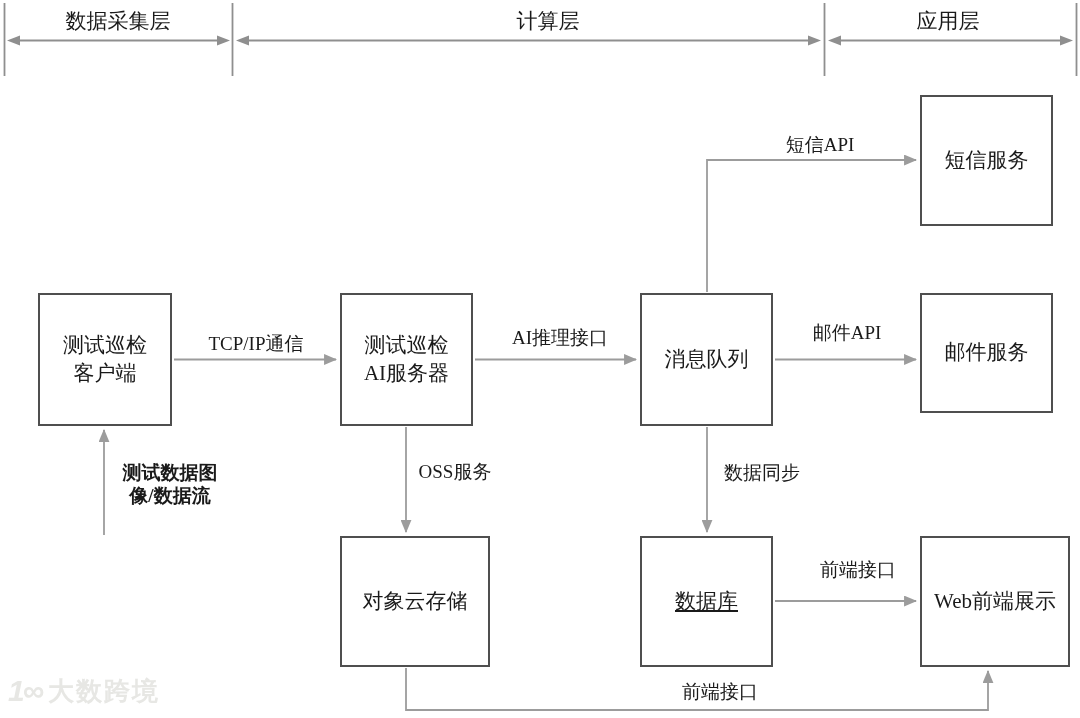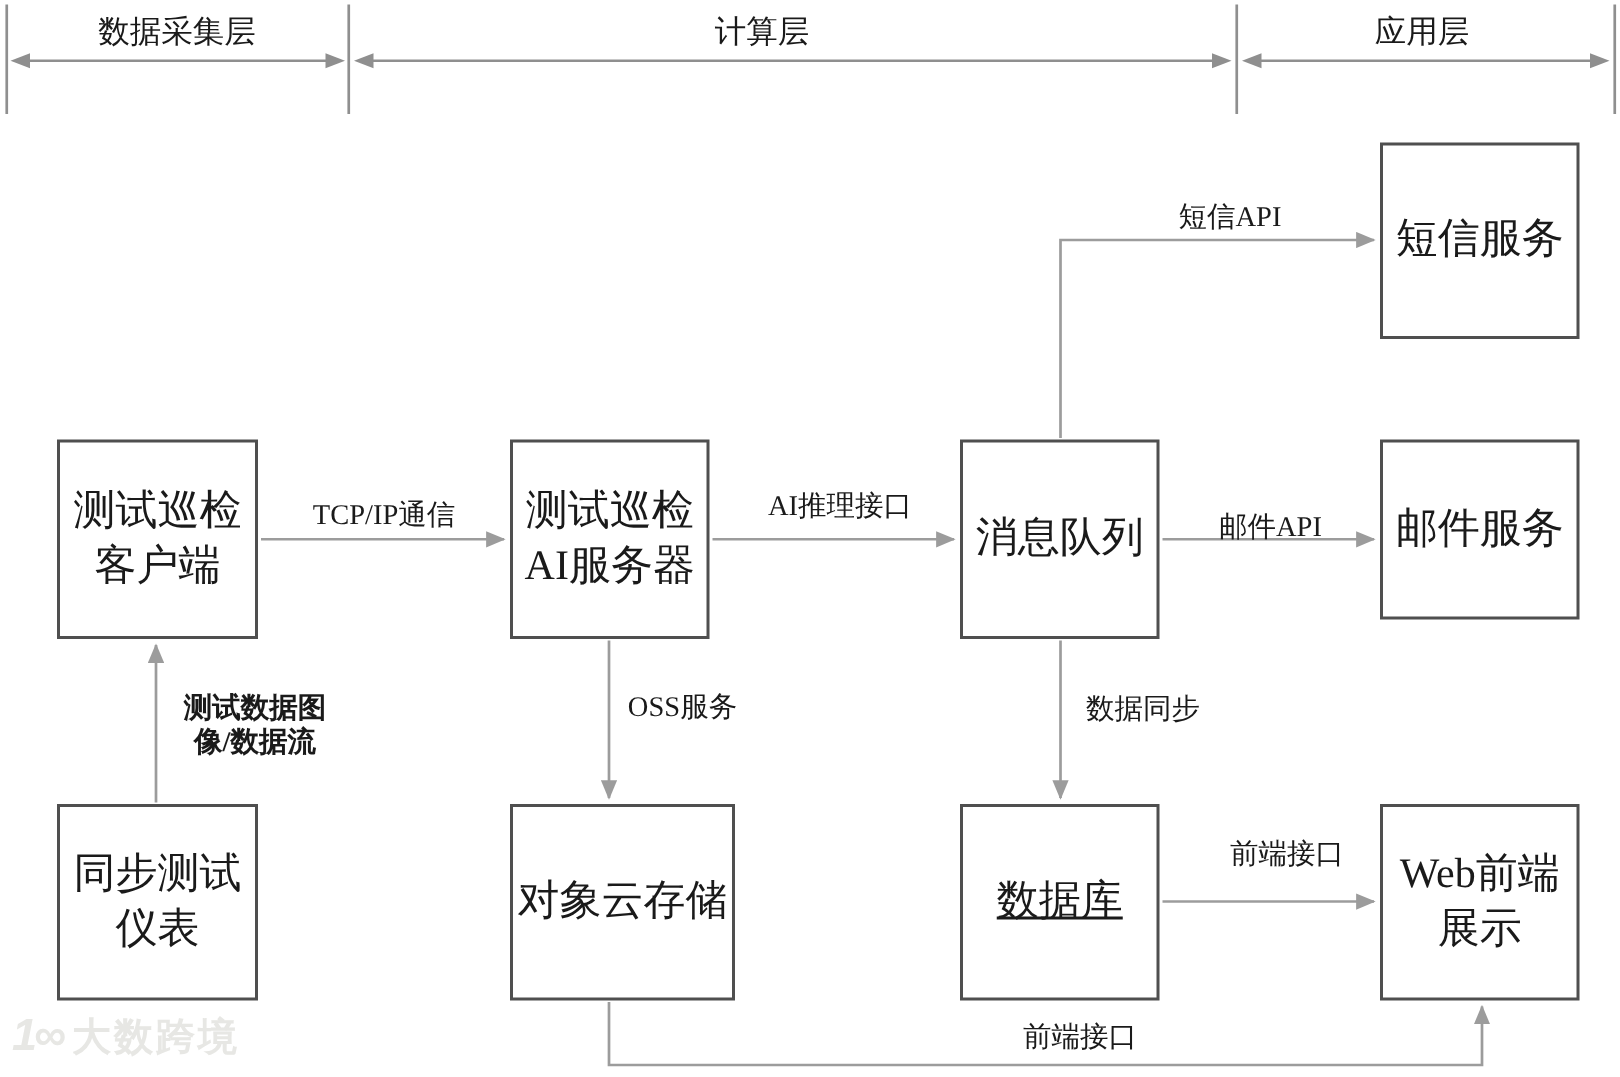--- a/index.html
+++ b/index.html
@@ -4,21 +4,21 @@
 <style>
   html,body { margin:0; padding:0; background:#ffffff; }
   .stage {
     position:relative; width:1080px; height:718px; background:#ffffff;
     font-family:"Liberation Serif","DejaVu Serif",serif; color:#1a1a1a; overflow:hidden;
   }
   svg.wires { position:absolute; left:0; top:0; width:1080px; height:718px; }
   .node {
     position:absolute; box-sizing:border-box; border:2px solid #4f4f4f; background:#ffffff;
     display:flex; align-items:center; justify-content:center;
-    text-align:center; white-space:pre-line; font-size:28px; line-height:1.3;
+    text-align:center; white-space:pre-line; font-size:21px; line-height:1.3;
   }
   .edge-label {
     position:absolute; transform:translate(-50%,-50%); font-size:19px;
     white-space:pre-line; text-align:center; line-height:1.22; background:transparent;
   }
   .header-label { position:absolute; transform:translate(-50%,-50%); font-size:21px; }
   .watermark {
     position:absolute; left:8px; top:676px; display:flex; align-items:center; gap:6px;
     color:#e7e7e4; font-family:"Liberation Sans",sans-serif; font-weight:bold; user-select:none;
   }
@@ -64,39 +64,38 @@
       <path d="M707,292 V160 H916" marker-end="url(#ah)"></path>
       <path d="M104,535 V430" marker-end="url(#ah)"></path>
       <path d="M406,427 V532" marker-end="url(#ah)"></path>
       <path d="M707,427 V532" marker-end="url(#ah)"></path>
       <path d="M775,601 H916" marker-end="url(#ah)"></path>
       <path d="M406,668 V710 H988 V671" marker-end="url(#ah)"></path>
     </g>
   </svg>
 
   <div class="header-label" style="left:118px; top:21px;">数据采集层</div>
-  <div class="header-label" style="left:508px; top:21px;font-family:Liberation Mono, monospace;">计算层</div>
+  <div class="header-label" style="left:548px; top:21px;font-family:Liberation Mono, monospace;">计算层</div>
   <div class="header-label" style="left:948px; top:21px;">应用层</div>
 
   <div class="node" style="left:38px; top:293px; width:134px; height:133px;">测试巡检
 客户端</div>
   <div class="node" style="left:340px; top:293px; width:133px; height:133px;">测试巡检
 AI服务器</div>
   <div class="node" style="left:640px; top:293px; width:133px; height:133px;">消息队列</div>
   <div class="node" style="left:920px; top:95px; width:133px; height:131px;">短信服务</div>
   <div class="node" style="left:920px; top:293px; width:133px; height:120px;">邮件服务</div>
-  <div class="node" style="left:38px; top:536px; width:134px; height:131px;">同步测试仪表</div>
   <div class="node" style="left:340px; top:536px; width:150px; height:131px;">对象云存储</div>
   <div class="node" style="left:640px; top:536px; width:133px; height:131px;text-decoration:underline;">数据库</div>
-  <div class="node" style="left:920px; top:536px; width:133px; height:131px;">Web前端展示</div>
+  <div class="node" style="left:920px; top:536px; width:150px; height:131px;">Web前端展示</div>
 
   <div class="edge-label" style="left:256px; top:344px;">TCP/IP通信</div>
   <div class="edge-label" style="left:560px; top:338px;">AI推理接口</div>
   <div class="edge-label" style="left:820px; top:145px;">短信API</div>
-  <div class="edge-label" style="left:847px; top:352px;text-align:right;">邮件API</div>
+  <div class="edge-label" style="left:847px; top:333px;text-align:right;">邮件API</div>
   <div class="edge-label" style="left:170px; top:484px;font-weight:bold;">测试数据图
 像/数据流</div>
   <div class="edge-label" style="left:455px; top:472px;">OSS服务</div>
   <div class="edge-label" style="left:762px; top:473px;">数据同步</div>
   <div class="edge-label" style="left:858px; top:570px;">前端接口</div>
   <div class="edge-label" style="left:720px; top:692px;">前端接口</div>
 
   <div class="watermark">
     <span class="wm-logo">1∞</span>
     <span class="wm-text">大数跨境</span>

